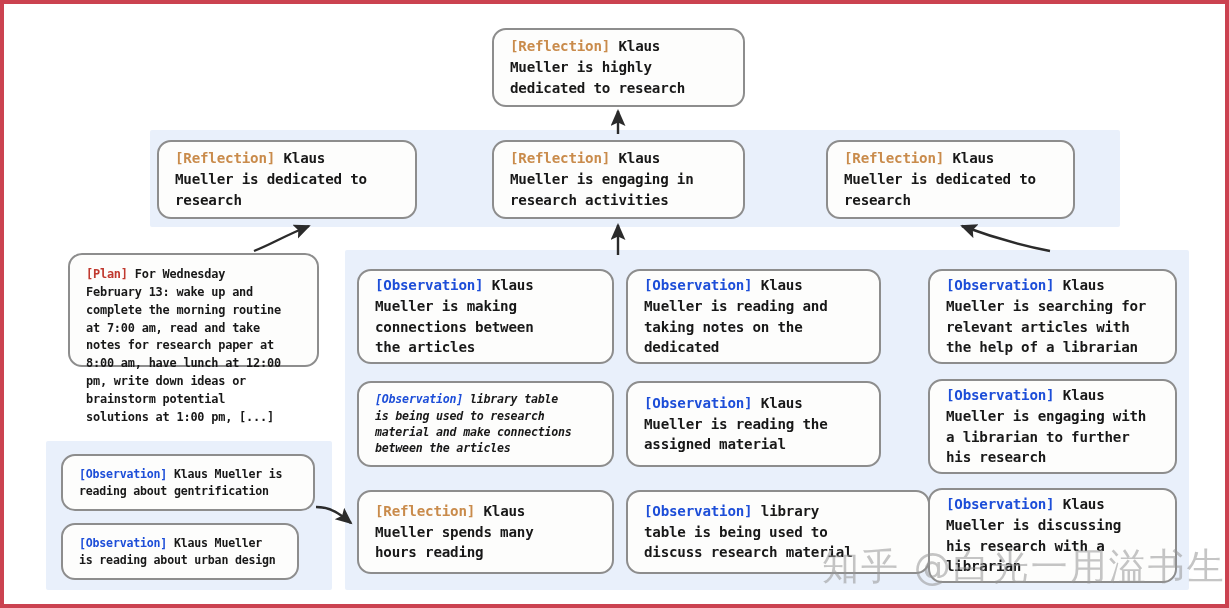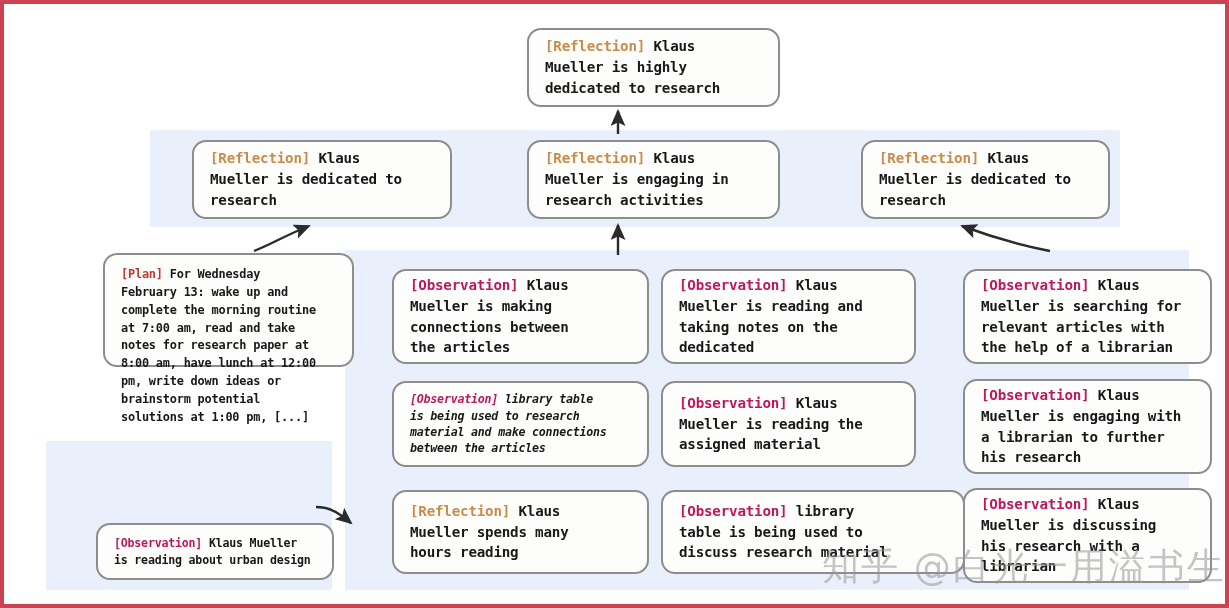--- a/index.html
+++ b/index.html
@@ -33,42 +33,41 @@
   
   .node {
     position: absolute;
     background: #fdfdfc;
     border: 2.5px solid #8d8d8d;
     border-radius: 14px;
     box-sizing: border-box;
     display: flex;
     align-items: center;
     padding: 6px 16px 6px 16px;
-    margin-left: 35px;
   }
   .node .txt {
     font-family: "DejaVu Sans Mono", "Liberation Mono", monospace;
     font-size: 14.2px;
     line-height: 1.46;
     font-weight: bold;
     color: #181818;
     letter-spacing: -0.2px;
     white-space: pre-line;
   }
   .node .txt.small {
     font-size: 11.6px;
     line-height: 1.42;
   }
   .node .txt.plan {
     font-size: 11.9px;
     line-height: 1.5;
   }
   .tag        { font-weight: bold; }
   .tag-reflection { color: #c98b4b; }
-  .tag-observation{ color: #be185d; }
+  .tag-observation{ color: #1d4ed8; }
   .tag-plan       { color: #c0392f; }
 
   
   #node-top             { left: 488px; top: 24px;  width: 253px; height: 79px; }
 
   #node-ref-1           { left: 153px; top: 136px; width: 260px; height: 79px; }
   #node-ref-2           { left: 488px; top: 136px; width: 253px; height: 79px; }
   #node-ref-3           { left: 822px; top: 136px; width: 249px; height: 79px; }
 
   #node-plan            { left: 64px;  top: 249px; width: 251px; height: 114px; align-items: flex-start; padding-top: 11px;}
@@ -226,20 +225,24 @@
 his research</span></div>
   </div>
 
   <div class="node" id="node-obs-c3-3">
     <div class="txt"><span class="tag tag-observation">[Observation]</span><span> Klaus
 Mueller is discussing
 his research with a
 librarian</span></div>
   </div>
 
+  <div class="node" id="node-obs-bl-1">
+    <div class="txt small"><span class="tag tag-observation">[Observation]</span><span> Klaus Mueller is
+reading about gentrification</span></div>
+  </div>
 
   <div class="node" id="node-obs-bl-2">
     <div class="txt small"><span class="tag tag-observation">[Observation]</span><span> Klaus Mueller
 is reading about urban design</span></div>
   </div>
 
   <div id="watermark">知乎 @白光一用溢书生</div>
 
 </div>
 

